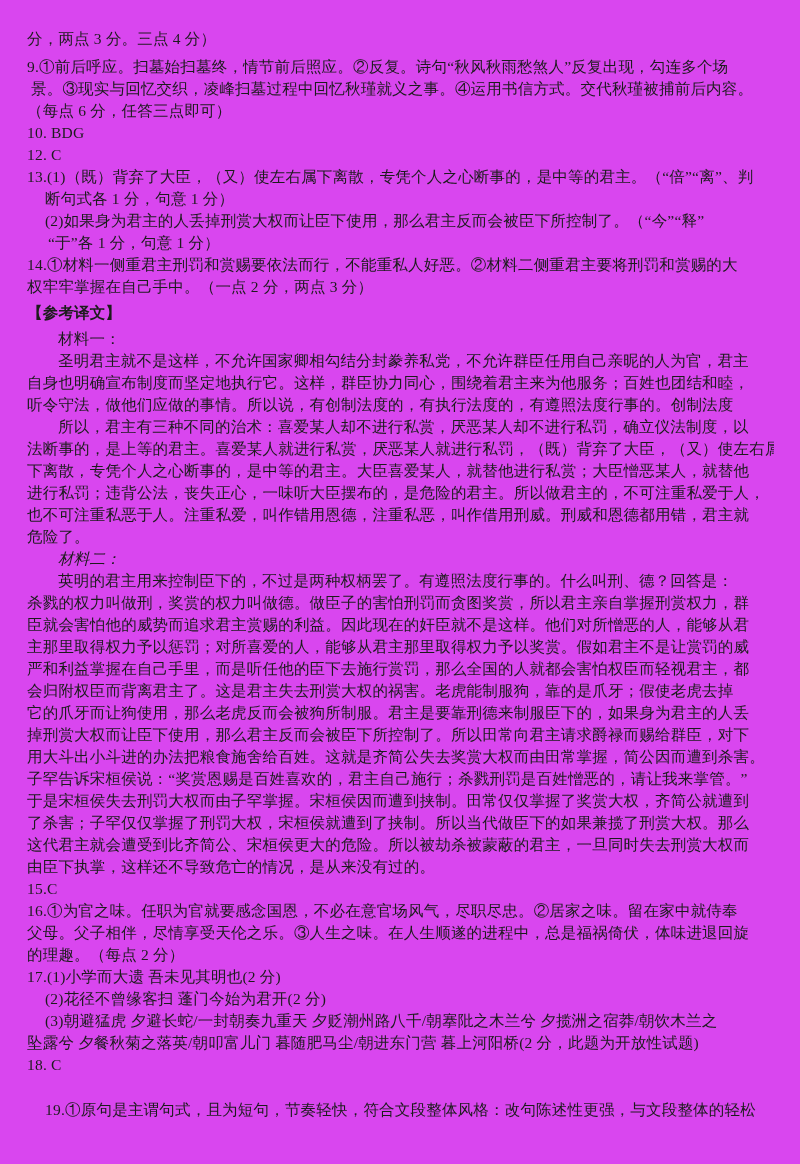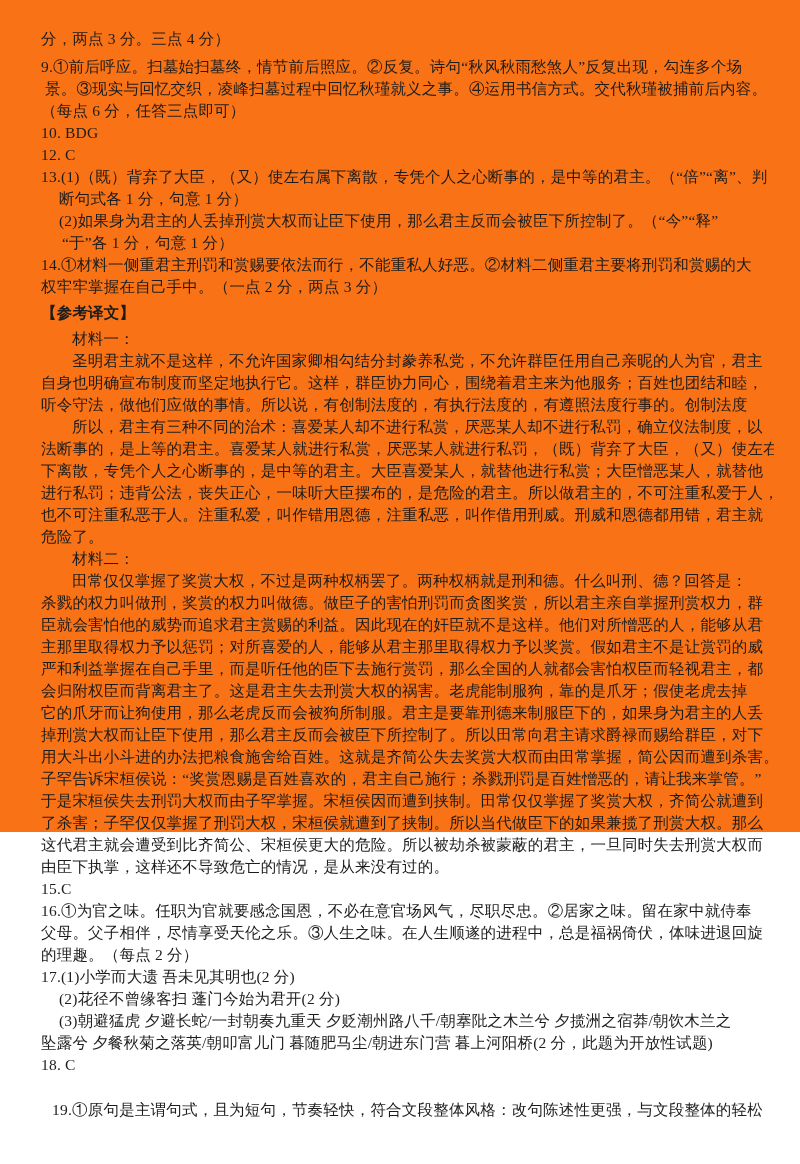--- a/index.html
+++ b/index.html
@@ -6,23 +6,23 @@
   html, body { background: #ffffff; }
   body {
     width: 800px;
     height: 1164px;
     overflow: hidden;
     font-family: "Liberation Serif", "DejaVu Serif", serif;
     color: #1c1c1c;
   }
   .page {
     width: 800px;
-    height: 832px;
-    background: #f97316;
-    padding: 28px 26px 0 41px;
+    height: 1164px;
+    background: #d946ef;
+    padding: 28px 26px 0 27px;
   }
   .line {
     font-size: 15.5px;
     line-height: 22px;
     height: 22px;
     white-space: nowrap;
     overflow: hidden;
     letter-spacing: 0.2px;
   }
   .line.bold { font-weight: bold; }
@@ -48,22 +48,22 @@
       <div class="line" style="padding-left: 31px; margin-top: 4px;">材料一：</div>
       <div class="line" style="padding-left: 31px;">圣明君主就不是这样，不允许国家卿相勾结分封豢养私党，不允许群臣任用自己亲昵的人为官，君主</div>
       <div class="line">自身也明确宣布制度而坚定地执行它。这样，群臣协力同心，围绕着君主来为他服务；百姓也团结和睦，</div>
       <div class="line">听令守法，做他们应做的事情。所以说，有创制法度的，有执行法度的，有遵照法度行事的。创制法度</div>
       <div class="line" style="padding-left: 31px;">所以，君主有三种不同的治术：喜爱某人却不进行私赏，厌恶某人却不进行私罚，确立仪法制度，以</div>
       <div class="line">法断事的，是上等的君主。喜爱某人就进行私赏，厌恶某人就进行私罚，（既）背弃了大臣，（又）使左右属</div>
       <div class="line">下离散，专凭个人之心断事的，是中等的君主。大臣喜爱某人，就替他进行私赏；大臣憎恶某人，就替他</div>
       <div class="line">进行私罚；违背公法，丧失正心，一味听大臣摆布的，是危险的君主。所以做君主的，不可注重私爱于人，</div>
       <div class="line">也不可注重私恶于人。注重私爱，叫作错用恩德，注重私恶，叫作借用刑威。刑威和恩德都用错，君主就</div>
       <div class="line">危险了。</div>
-      <div class="line" style="padding-left: 31px;">材料二：</div>
-      <div class="line" style="padding-left: 31px;">田常仅仅掌握了奖赏大权，不过是两种权柄罢了。两种权柄就是刑和德。什么叫刑、德？回答是：</div>
+      <div class="line" style="padding-left: 31px; font-style: italic;">材料二：</div>
+      <div class="line" style="padding-left: 31px;">英明的君主用来控制臣下的，不过是两种权柄罢了。有遵照法度行事的。什么叫刑、德？回答是：</div>
       <div class="line">杀戮的权力叫做刑，奖赏的权力叫做德。做臣子的害怕刑罚而贪图奖赏，所以君主亲自掌握刑赏权力，群</div>
       <div class="line">臣就会害怕他的威势而追求君主赏赐的利益。因此现在的奸臣就不是这样。他们对所憎恶的人，能够从君</div>
       <div class="line">主那里取得权力予以惩罚；对所喜爱的人，能够从君主那里取得权力予以奖赏。假如君主不是让赏罚的威</div>
       <div class="line">严和利益掌握在自己手里，而是听任他的臣下去施行赏罚，那么全国的人就都会害怕权臣而轻视君主，都</div>
       <div class="line">会归附权臣而背离君主了。这是君主失去刑赏大权的祸害。老虎能制服狗，靠的是爪牙；假使老虎去掉</div>
       <div class="line">它的爪牙而让狗使用，那么老虎反而会被狗所制服。君主是要靠刑德来制服臣下的，如果身为君主的人丢</div>
       <div class="line">掉刑赏大权而让臣下使用，那么君主反而会被臣下所控制了。所以田常向君主请求爵禄而赐给群臣，对下</div>
       <div class="line">用大斗出小斗进的办法把粮食施舍给百姓。这就是齐简公失去奖赏大权而由田常掌握，简公因而遭到杀害。</div>
       <div class="line">子罕告诉宋桓侯说：“奖赏恩赐是百姓喜欢的，君主自己施行；杀戮刑罚是百姓憎恶的，请让我来掌管。”</div>
       <div class="line">于是宋桓侯失去刑罚大权而由子罕掌握。宋桓侯因而遭到挟制。田常仅仅掌握了奖赏大权，齐简公就遭到</div>

